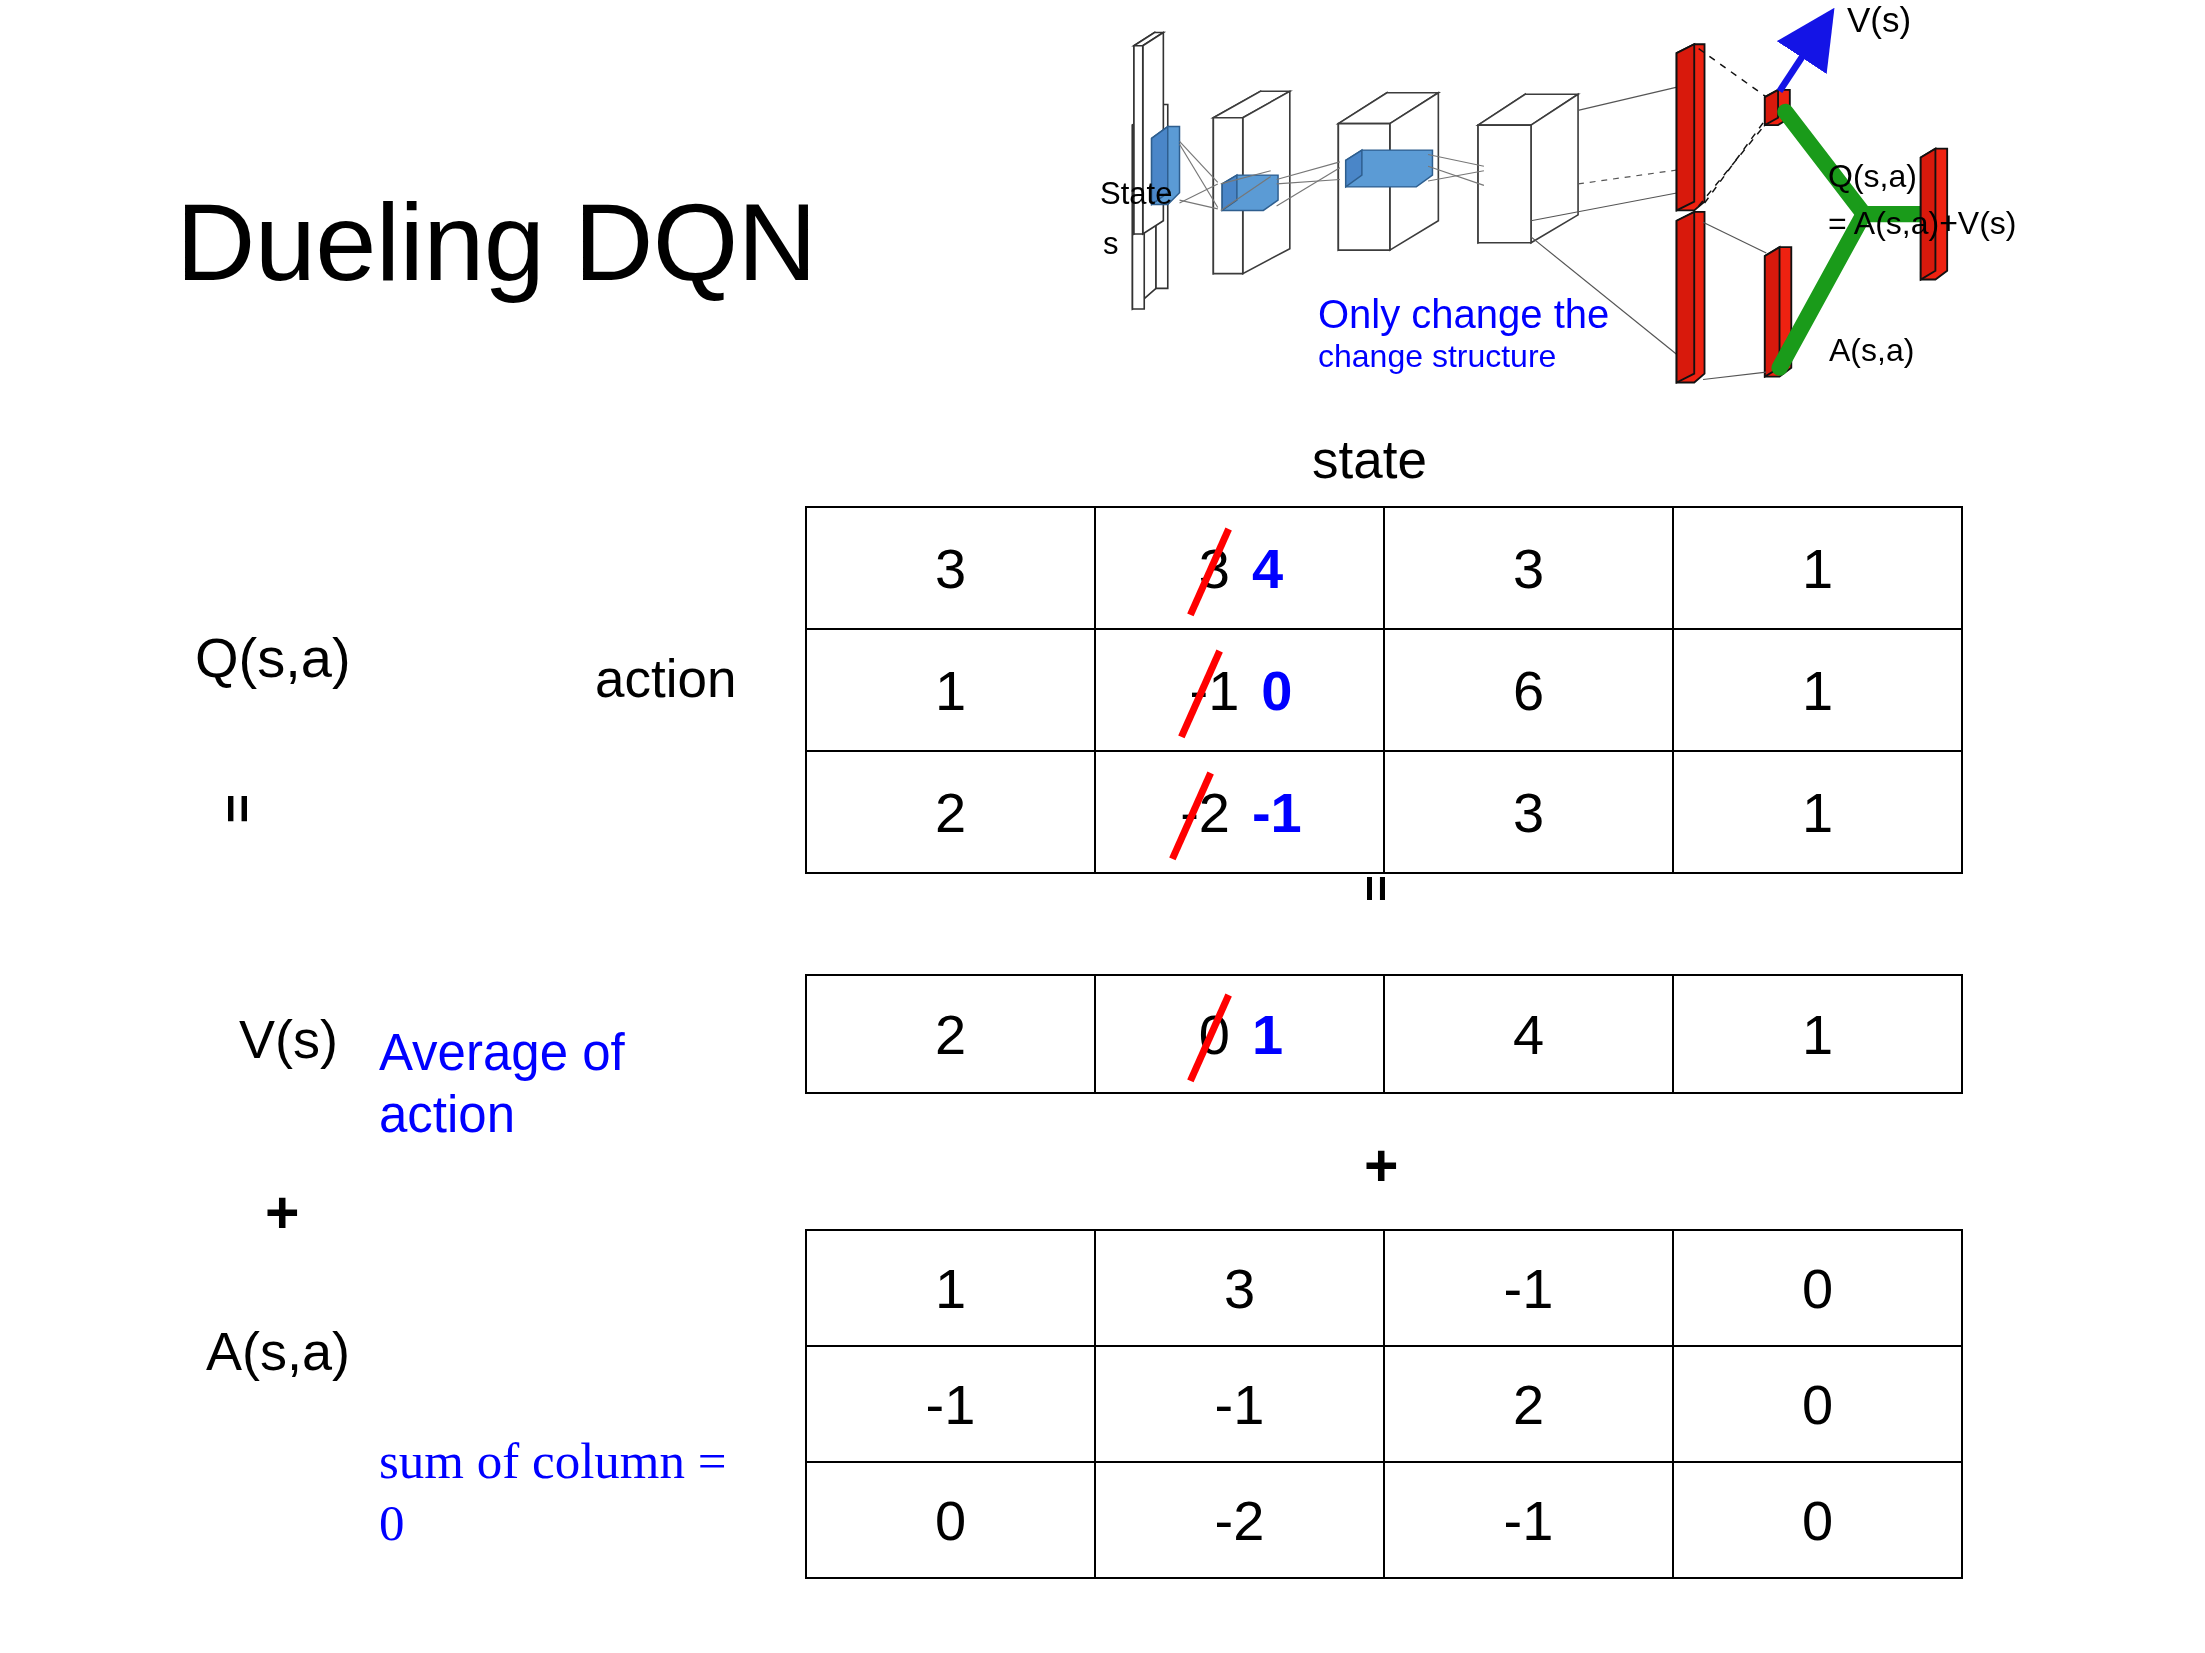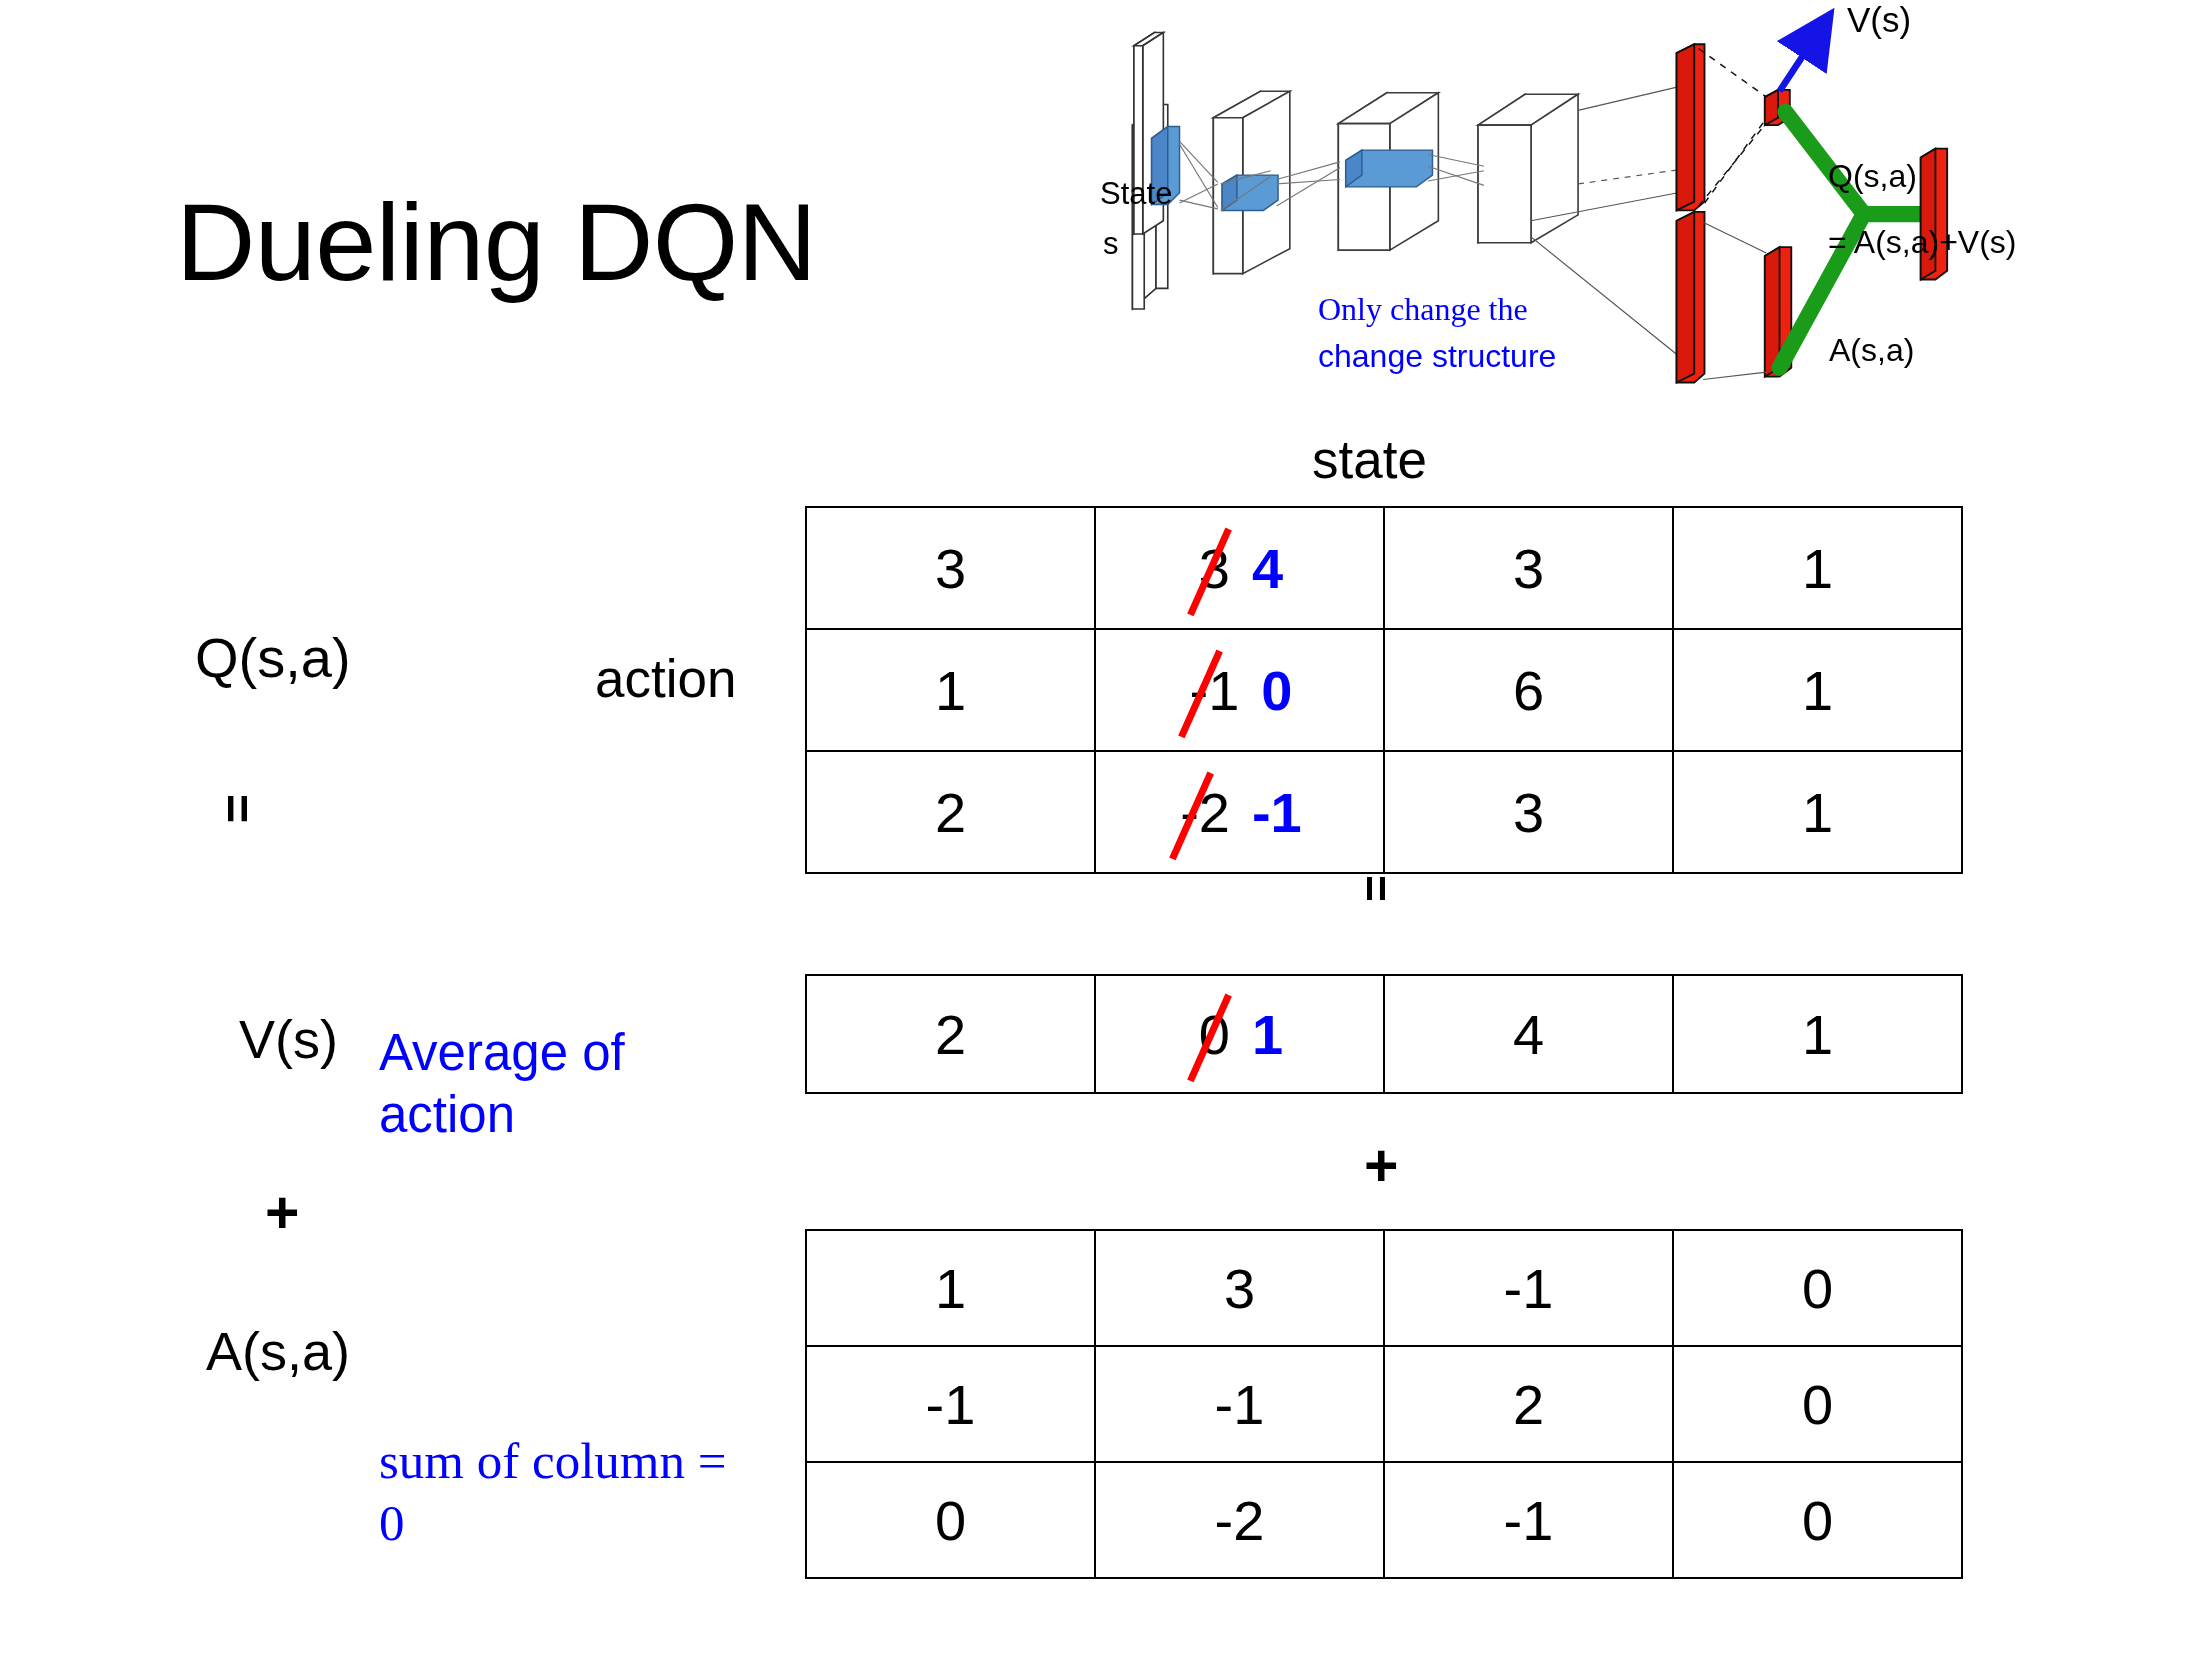--- a/index.html
+++ b/index.html
@@ -278,26 +278,26 @@
   <g>
     <polygon points="1142,214 1162,202 1178,202 1178,368 1162,380 1142,380" fill="#EE2211" stroke="#111" stroke-width="2.5"></polygon>
     <polygon points="1142,214 1162,202 1162,368 1142,380" fill="#D8190C" stroke="#111" stroke-width="2.5"></polygon>
   </g>
 </svg>
 </div>
 
 <div class="lbl" style="left:1100px; top:178px; font-size:31px;">State</div>
 <div class="lbl" style="left:1103px; top:228px; font-size:31px;">s</div>
 
-<div class="lbl" style="left:1318px; top:293px; font-size:32px; color:#0000FF;font-family:Liberation Serif, serif;">Only change the</div>
+<div class="lbl" style="left:1318px; top:293px; font-size:40px; color:#0000FF;">Only change the</div>
 <div class="lbl" style="left:1318px; top:340px; font-size:32px; color:#0000FF;">change structure</div>
 
 <div class="lbl" style="left:1847px; top:1.5px; font-size:35px;">V(s)</div>
 <div class="lbl" style="left:1828px; top:160px; font-size:32px;">Q(s,a)</div>
-<div class="lbl" style="left:1828px; top:207px; font-size:32px;margin-top:19px;">= A(s,a)+V(s)</div>
+<div class="lbl" style="left:1828px; top:207px; font-size:32px;">= A(s,a)+V(s)</div>
 <div class="lbl" style="left:1829px; top:334px; font-size:32px;">A(s,a)</div>
 
 <div id="label-state" class="lbl">state</div>
 <div id="label-qsa" class="lbl">Q(s,a)</div>
 <div id="label-action" class="lbl">action</div>
 <div id="eq-left" class="lbl">=</div>
 <div id="label-vs" class="lbl">V(s)</div>
 <div id="note-average" class="lbl">Average of action</div>
 <div id="plus-left" class="lbl">+</div>
 <div id="label-asa" class="lbl">A(s,a)</div>

